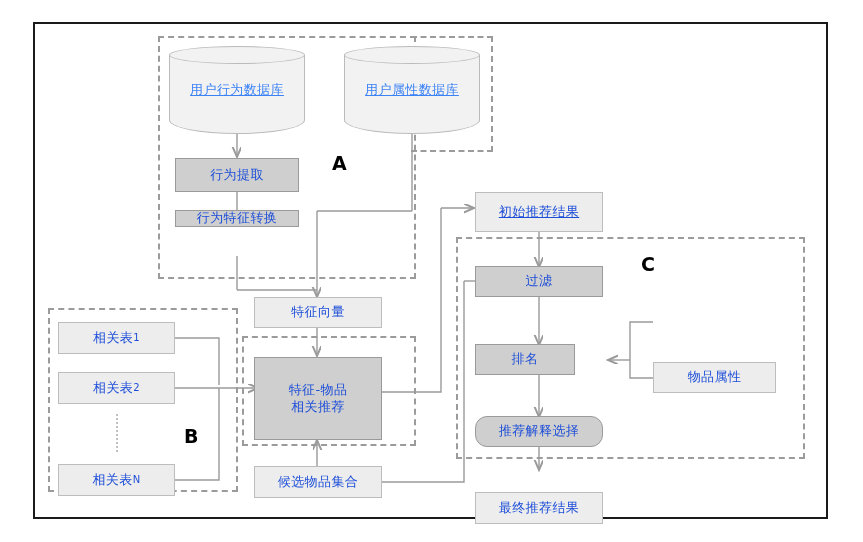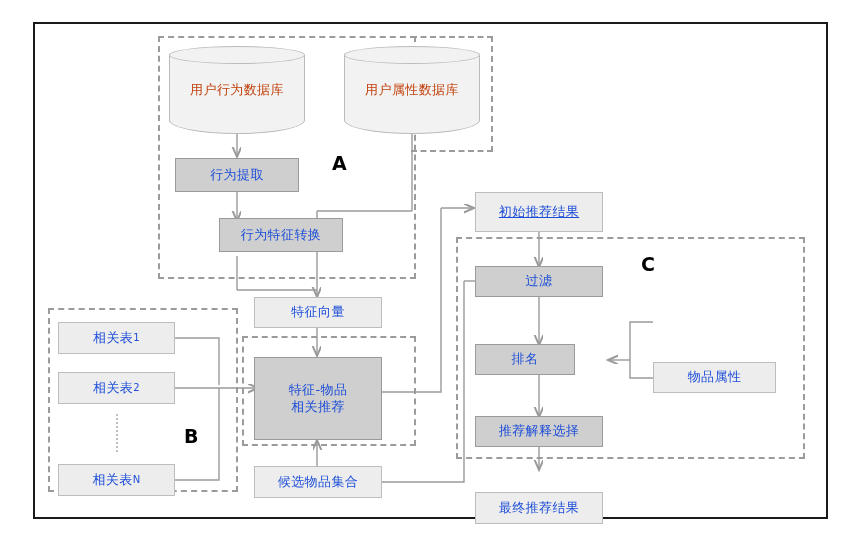--- a/index.html
+++ b/index.html
@@ -59,22 +59,23 @@
     left:0;right:0;top:0;height:18px;
     background:#f2f2f2;
     border:1px solid #bbbbbb;
     border-radius:50% / 50%;
     box-sizing:border-box;
   }
   .cyl .cap-label{
     position:absolute;
     left:0;right:0;top:0;bottom:0;
     display:flex;align-items:center;justify-content:center;
-    font-size:13px;color:#c2410c;letter-spacing:.4px;
+    font-size:13px;color:#3b82f6;letter-spacing:.4px;
     z-index:3;
+    text-decoration:underline;
   }
 
   
   .group{
     position:absolute;
     box-sizing:border-box;
     border:2px dashed #9b9b9b;
     background:transparent;
     z-index:2;
   }
@@ -177,21 +178,21 @@
   </div>
 
   <div class="cyl" style="left:344px;top:46px;width:136px;height:88px;">
     <div class="body"></div>
     <div class="top"></div>
     <div class="cap-label">用户属性数据库</div>
   </div>
 
   <div class="node dark" style="left:175px;top:158px;width:124px;height:34px;">行为提取</div>
 
-  <div class="node dark" style="left:175px;top:218px;width:124px;height:34px;margin-left:44px;">行为特征转换</div>
+  <div class="node dark" style="left:175px;top:210px;width:124px;height:17px;">行为特征转换</div>
 
   <div class="node light" style="left:254px;top:297px;width:128px;height:31px;">特征向量</div>
 
   <div class="node light" style="left:58px;top:322px;width:117px;height:32px;">
     <span>相关表</span>
       <span class="sub">1</span>
   </div>
 
   <div class="node light" style="left:58px;top:372px;width:117px;height:32px;">
     <span>相关表</span>
@@ -211,19 +212,19 @@
   </div>
 
   <div class="node light" style="left:254px;top:466px;width:128px;height:32px;">候选物品集合</div>
 
   <div class="node light" style="left:475px;top:192px;width:128px;height:40px;text-decoration:underline;">初始推荐结果</div>
 
   <div class="node dark" style="left:475px;top:266px;width:128px;height:31px;text-align:right;">过滤</div>
 
   <div class="node dark" style="left:475px;top:344px;width:100px;height:31px;">排名</div>
 
-  <div class="node dark" style="left:475px;top:416px;width:128px;height:31px;">推荐解释选择</div>
+  <div class="node dark" style="left:475px;top:416px;width:128px;height:31px;border-radius:12px;">推荐解释选择</div>
 
   <div class="node light" style="left:475px;top:492px;width:128px;height:32px;">最终推荐结果</div>
 
 
   <div class="node light" style="left:653px;top:362px;width:123px;height:31px;">物品属性</div>
 </div>
 
 </body></html>

